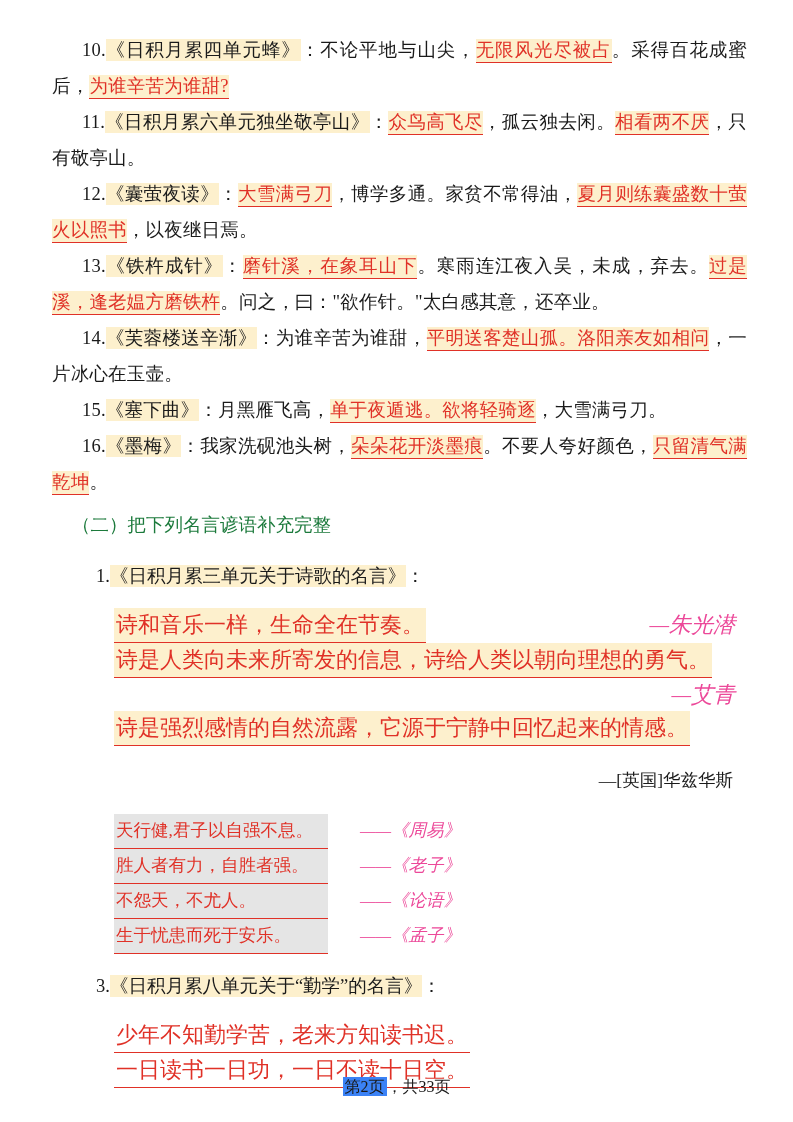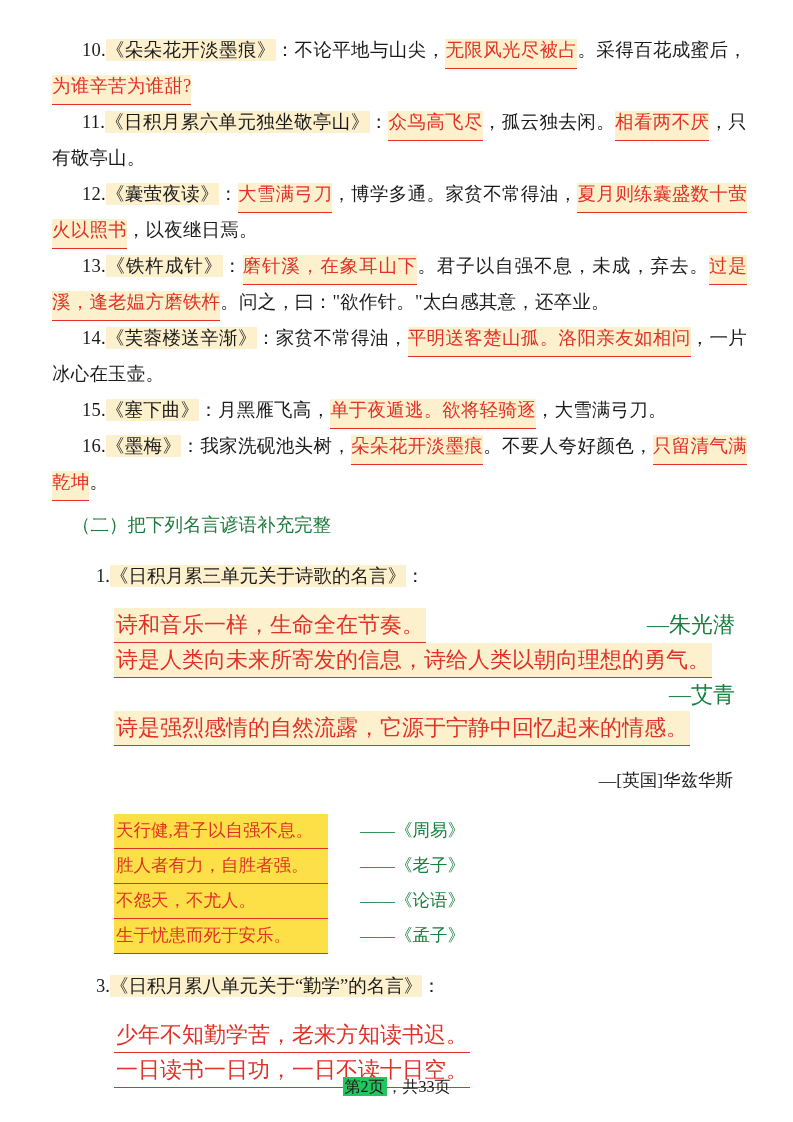--- a/index.html
+++ b/index.html
@@ -32,21 +32,21 @@
   .indent {
     text-indent: 30px;
   }
   .hl {
     background: #fdf0cd;
     padding: 1px 0;
   }
   .red-u {
     color: #e03127;
     border-bottom: 1px solid #e03127;
-    padding-bottom: 8px;
+    padding-bottom: 2px;
   }
   .sec-title {
     color: #1c7a3c;
     font-weight: normal;
     font-size: 18.5px;
     line-height: 38px;
     margin: 6px 0 0 0;
     text-indent: 20px;
   }
   .sub-line {
@@ -66,37 +66,38 @@
     color: #e03127;
     border-bottom: 1px solid #e03127;
     background: #fdf0cd;
     padding: 0 2px 1px 2px;
     display: inline-block;
   }
   .quote-line .ans.nohl {
     background: transparent;
   }
   .attrib {
-    color: #15803d;
+    color: #ec4899;
+    font-style: italic;
   }
   .right-attrib {
     float: right;
     padding-right: 12px;
   }
   .flexline {
     display: flex;
     align-items: baseline;
     font-size: 17.5px;
     line-height: 33px;
     padding-left: 62px;
   }
   .flexline .ans {
     color: #e03127;
     border-bottom: 1px solid #e03127;
-    background: #fde047;
+    background: #e5e5e5;
     padding: 0 2px 1px 2px;
     min-width: 210px;
     display: inline-block;
   }
   .flexline .dash {
     margin-left: 32px;
     white-space: nowrap;
   }
   .endline {
     text-align: right;
@@ -107,47 +108,47 @@
   .footer {
     position: absolute;
     left: 0;
     right: 0;
     bottom: 24px;
     text-align: center;
     font-size: 16px;
     color: #1a1a1a;
   }
   .footer .pg {
-    background: #22c55e;
+    background: #3b82f6;
     padding: 1px 2px;
   }
 </style>
 </head>
 <body>
 
 <div class="page">
 
   <p class="line indent">
-    <span>10.</span><span class="hl">《朵朵花开淡墨痕》</span><span>：</span><span>不论平地与山尖，</span><span class="hl red-u">无限风光尽被占</span><span>。采得百花成蜜后，</span><span class="hl red-u">为谁辛苦为谁甜?</span>
+    <span>10.</span><span class="hl">《日积月累四单元蜂》</span><span>：</span><span>不论平地与山尖，</span><span class="hl red-u">无限风光尽被占</span><span>。采得百花成蜜后，</span><span class="hl red-u">为谁辛苦为谁甜?</span>
   </p>
 
   <p class="line indent">
     <span>11.</span><span class="hl">《日积月累六单元独坐敬亭山》</span><span>：</span><span class="hl red-u">众鸟高飞尽</span><span>，孤云独去闲。</span><span class="hl red-u">相看两不厌</span><span>，只有敬亭山。</span>
   </p>
 
   <p class="line indent">
     <span>12.</span><span class="hl">《囊萤夜读》</span><span>：</span><span class="hl red-u">大雪满弓刀</span><span>，博学多通。家贫不常得油，</span><span class="hl red-u">夏月则练囊盛数十萤火以照书</span><span>，以夜继日焉。</span>
   </p>
 
   <p class="line indent">
-    <span>13.</span><span class="hl">《铁杵成针》</span><span>：</span><span class="hl red-u">磨针溪，在象耳山下</span><span>。君子以自强不息，未成，弃去。</span><span class="hl red-u">过是溪，逢老媪方磨铁杵</span><span>。问之，曰："欲作针。"太白感其意，还卒业。</span>
-  </p>
-
-  <p class="line indent">
-    <span>14.</span><span class="hl">《芙蓉楼送辛渐》</span><span>：</span><span>家贫不常得油，</span><span class="hl red-u">平明送客楚山孤。洛阳亲友如相问</span><span>，一片冰心在玉壶。</span>
+    <span>13.</span><span class="hl">《铁杵成针》</span><span>：</span><span class="hl red-u">磨针溪，在象耳山下</span><span>。寒雨连江夜入吴，未成，弃去。</span><span class="hl red-u">过是溪，逢老媪方磨铁杵</span><span>。问之，曰："欲作针。"太白感其意，还卒业。</span>
+  </p>
+
+  <p class="line indent">
+    <span>14.</span><span class="hl">《芙蓉楼送辛渐》</span><span>：</span><span>为谁辛苦为谁甜，</span><span class="hl red-u">平明送客楚山孤。洛阳亲友如相问</span><span>，一片冰心在玉壶。</span>
   </p>
 
   <p class="line indent">
     <span>15.</span><span class="hl">《塞下曲》</span><span>：</span><span>月黑雁飞高，</span><span class="hl red-u">单于夜遁逃。</span><span class="hl red-u">欲将轻骑逐</span><span>，大雪满弓刀。</span>
   </p>
 
   <p class="line indent">
     <span>16.</span><span class="hl">《墨梅》</span><span>：</span><span>我家洗砚池头树，</span><span class="hl red-u">朵朵花开淡墨痕</span><span>。不要人夸好颜色，</span><span class="hl red-u">只留清气满乾坤</span><span>。</span>
   </p>
 

